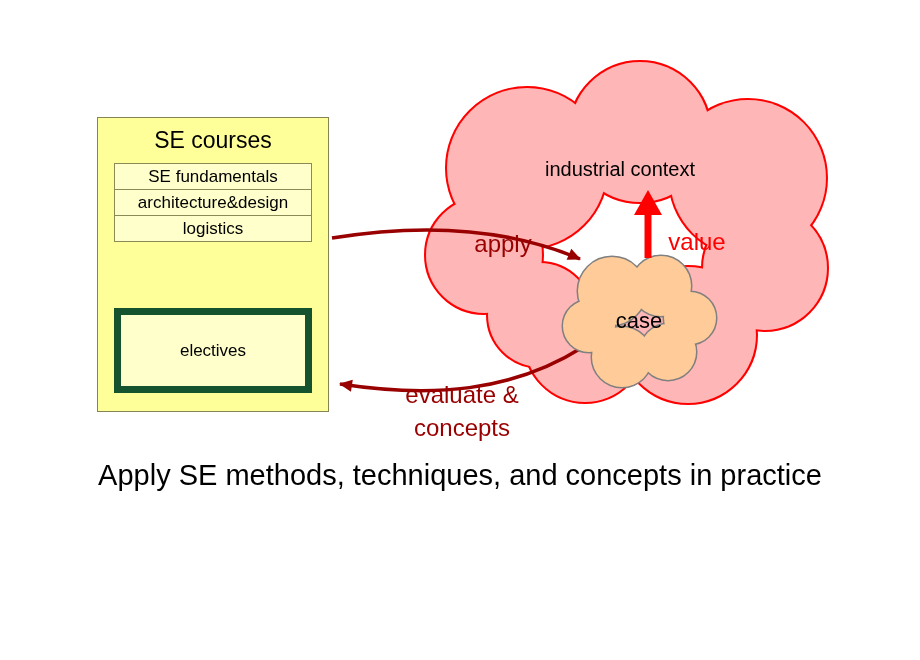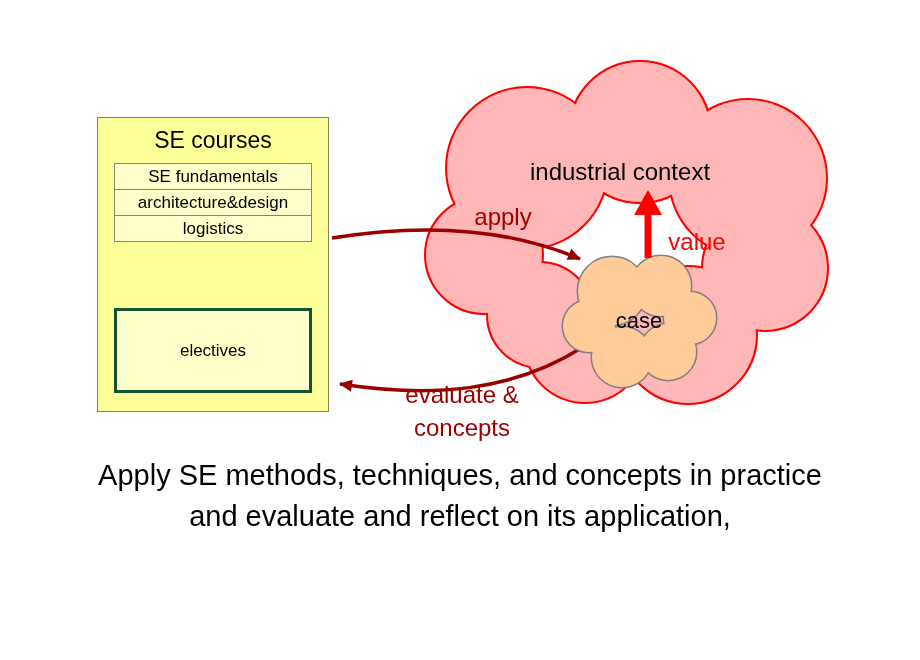--- a/index.html
+++ b/index.html
@@ -15,23 +15,23 @@
     position: absolute;
     left: 0; top: 0;
     width: 920px; height: 660px;
   }
   .label {
     position: absolute;
     transform: translateX(-50%);
     white-space: nowrap;
     text-align: center;
   }
-  .lbl-context { font-size: 24px; color: #000000; }
+  .lbl-context { font-size: 20px; color: #000000; }
   .lbl-case    { font-size: 22px; color: #000000; }
-  .lbl-apply   { font-size: 24px; color: #990000; }
+  .lbl-apply   { font-size: 24px; color: #990000; margin-top: 27px; }
   .lbl-value   { font-size: 24px; color: #ff0000; }
   .lbl-eval    { font-size: 24px; color: #990000; line-height: 33px; }
 
   .courses-box {
     position: absolute;
     left: 97px; top: 117px;
     width: 232px; height: 295px;
     background: #ffff99;
     border: 1px solid #848454;
     box-sizing: border-box;
@@ -57,21 +57,21 @@
     justify-content: center;
     font-size: 17px;
     color: #000000;
   }
   .course-row:first-child { margin-top: 0; }
   .electives-box {
     position: absolute;
     left: 16px; right: 16px; top: 190px;
     height: 85px;
     background: #ffffcc;
-    border: 3px solid #14532d;
+    border: 7px solid #14532d;
     box-sizing: border-box;
     display: flex;
     align-items: center;
     justify-content: center;
     font-size: 17px;
     color: #000000;
   }
 
   .caption {
     position: absolute;
@@ -161,16 +161,15 @@
   <div class="label lbl-apply" style="left:503px; top:203px;">apply</div>
   <div class="label lbl-value" style="left:697px; top:228px;">value</div>
   <div class="label lbl-case" style="left:639px; top:308px;">case</div>
   <div class="label lbl-eval" style="left:462px; top:378px;">
     <div>evaluate &amp;</div>
     <div>concepts</div>
   </div>
 
   <div class="caption">
     <div>Apply SE methods, techniques, and concepts in practice</div>
-    <div>and evaluate and reflect on its application,</div>
   </div>
 
 </div>
 
 </body></html>

